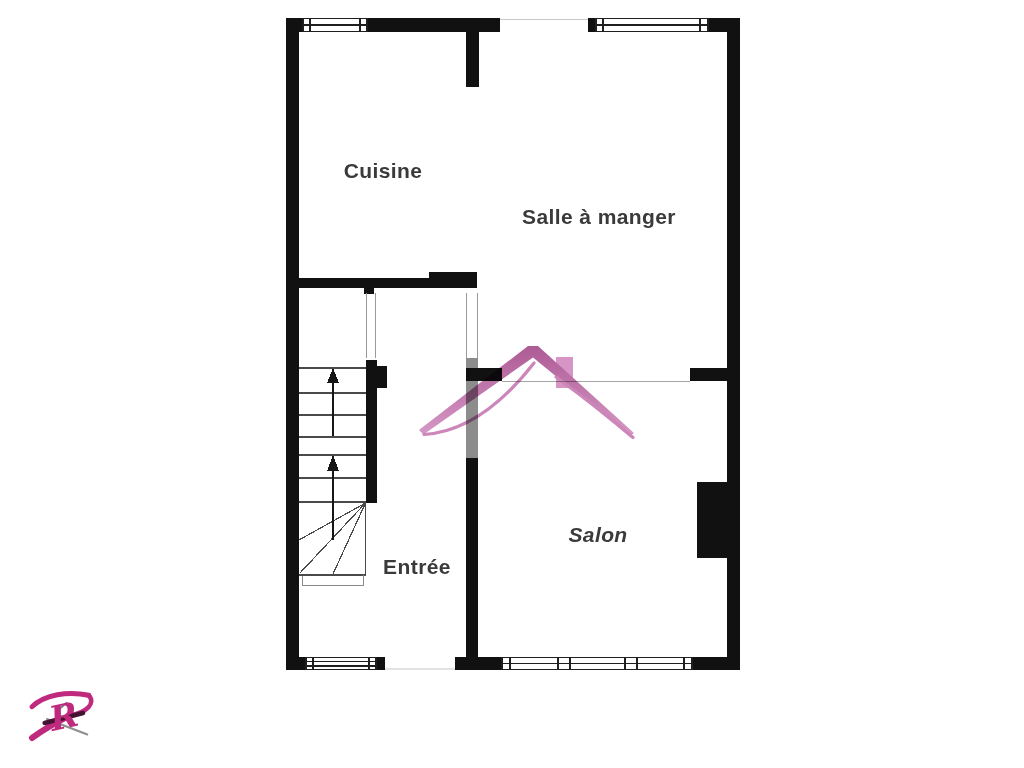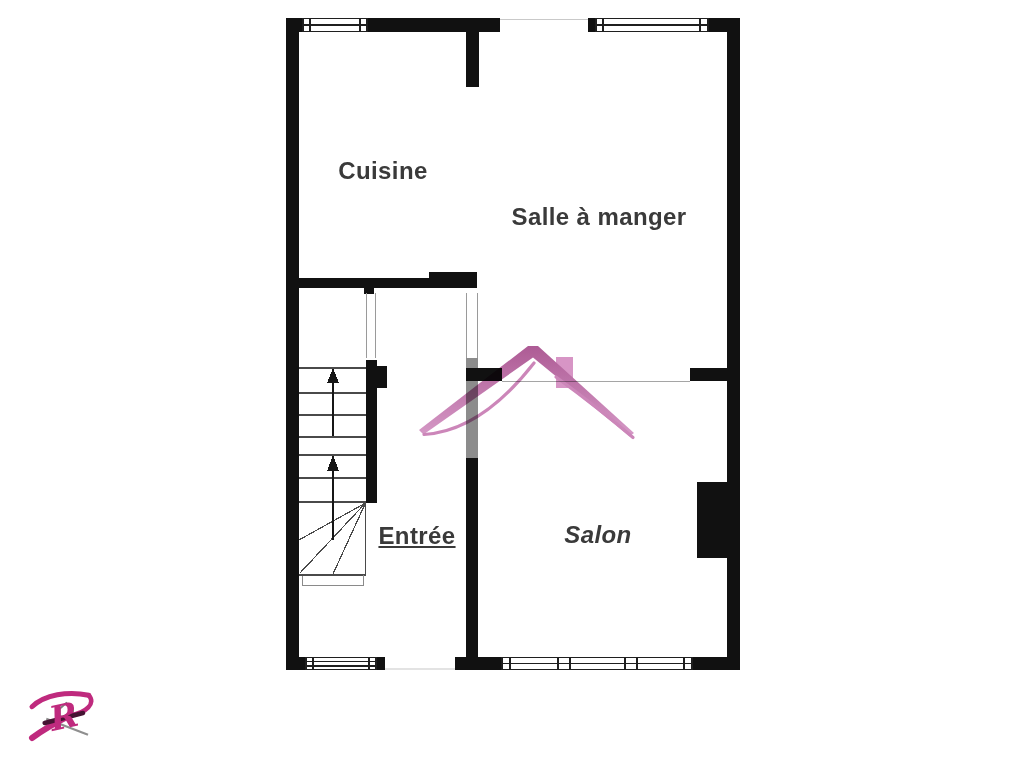--- a/index.html
+++ b/index.html
@@ -4,21 +4,21 @@
 <style>
   html,body{margin:0;padding:0;background:#fff;}
   .canvas{position:relative;width:1024px;height:768px;background:#ffffff;overflow:hidden;
           font-family:"Liberation Sans",sans-serif;}
   .wall{position:absolute;background:#111111;}
   .wall.gray{background:#8c8c8c;}
   .plan-svg{position:absolute;left:0;top:0;width:1024px;height:768px;}
   .watermark-svg{position:absolute;left:0;top:0;width:1024px;height:768px;
                  mix-blend-mode:multiply;opacity:.95;pointer-events:none;}
   .room-label{position:absolute;transform:translate(-50%,-50%);white-space:nowrap;
-              font-size:24px;font-weight:600;letter-spacing:.4px;color:#3a3a3a;}
+              font-size:21px;font-weight:600;letter-spacing:.4px;color:#3a3a3a;}
   .logo-svg{position:absolute;left:20px;top:680px;width:84px;height:74px;}
 </style>
 </head>
 <body>
 
 <div class="canvas">
 
   <div class="wall" style="left:286px;top:18px;width:13px;height:652px;"></div>
   <div class="wall" style="left:727px;top:18px;width:13px;height:652px;"></div>
   <div class="wall" style="left:299px;top:18px;width:6px;height:14px;"></div>
@@ -117,21 +117,21 @@
     </defs>
     <rect x="556" y="357" width="17" height="31" fill="#d58fc2"></rect>
     <path d="M419,430 L528,346 L538,346 L634,433 L629.5,436.5 L533,357.5 L423.5,434.5 Z" fill="url(#roofGrad)"></path>
     <path d="M424,434.5 Q481,431 534,363" fill="none" stroke="#c97fb5" stroke-width="3.2" stroke-linecap="round"></path>
     <path d="M556,377 Q601,410 633,437.5" fill="none" stroke="#c97fb5" stroke-width="3.2" stroke-linecap="round"></path>
   </svg>
 
   <div class="room-label" style="left:383px;top:171px;">Cuisine</div>
   <div class="room-label" style="left:599px;top:217px;">Salle à manger</div>
   <div class="room-label" style="left:598px;top:535px;font-style:italic;">Salon</div>
-  <div class="room-label" style="left:417px;top:536px;text-decoration:underline;">Entrée</div>
+  <div class="room-label" style="left:417px;top:567px;">Entrée</div>
 
   <svg class="logo-svg" viewBox="0 0 84 74">
 
     <line x1="26.3" y1="38.7" x2="68" y2="54.7" stroke="#8f8f8f" stroke-width="2.2"></line>
     <path d="M39.7,28.7 L46.3,23 L53,28.7 L53,36.3 L39.7,36.3 Z" fill="none" stroke="#7d7d7d" stroke-width="1.8"></path>
 
     <path d="M12,26.7 C24.7,14.7 48,10.7 68.7,15.3" fill="none" stroke="#bf2a7e" stroke-width="5" stroke-linecap="round"></path>
     <path d="M68.7,15.3 C76.3,23 66.3,33 49.7,35.3" fill="none" stroke="#bf2a7e" stroke-width="4.5" stroke-linecap="round"></path>
     <path d="M51.3,34.7 C38,41.3 23,49.7 12,58" fill="none" stroke="#bf2a7e" stroke-width="6" stroke-linecap="round"></path>
     <path d="M24.7,43 L63,33" fill="none" stroke="#451332" stroke-width="4.6" stroke-linecap="round"></path>

